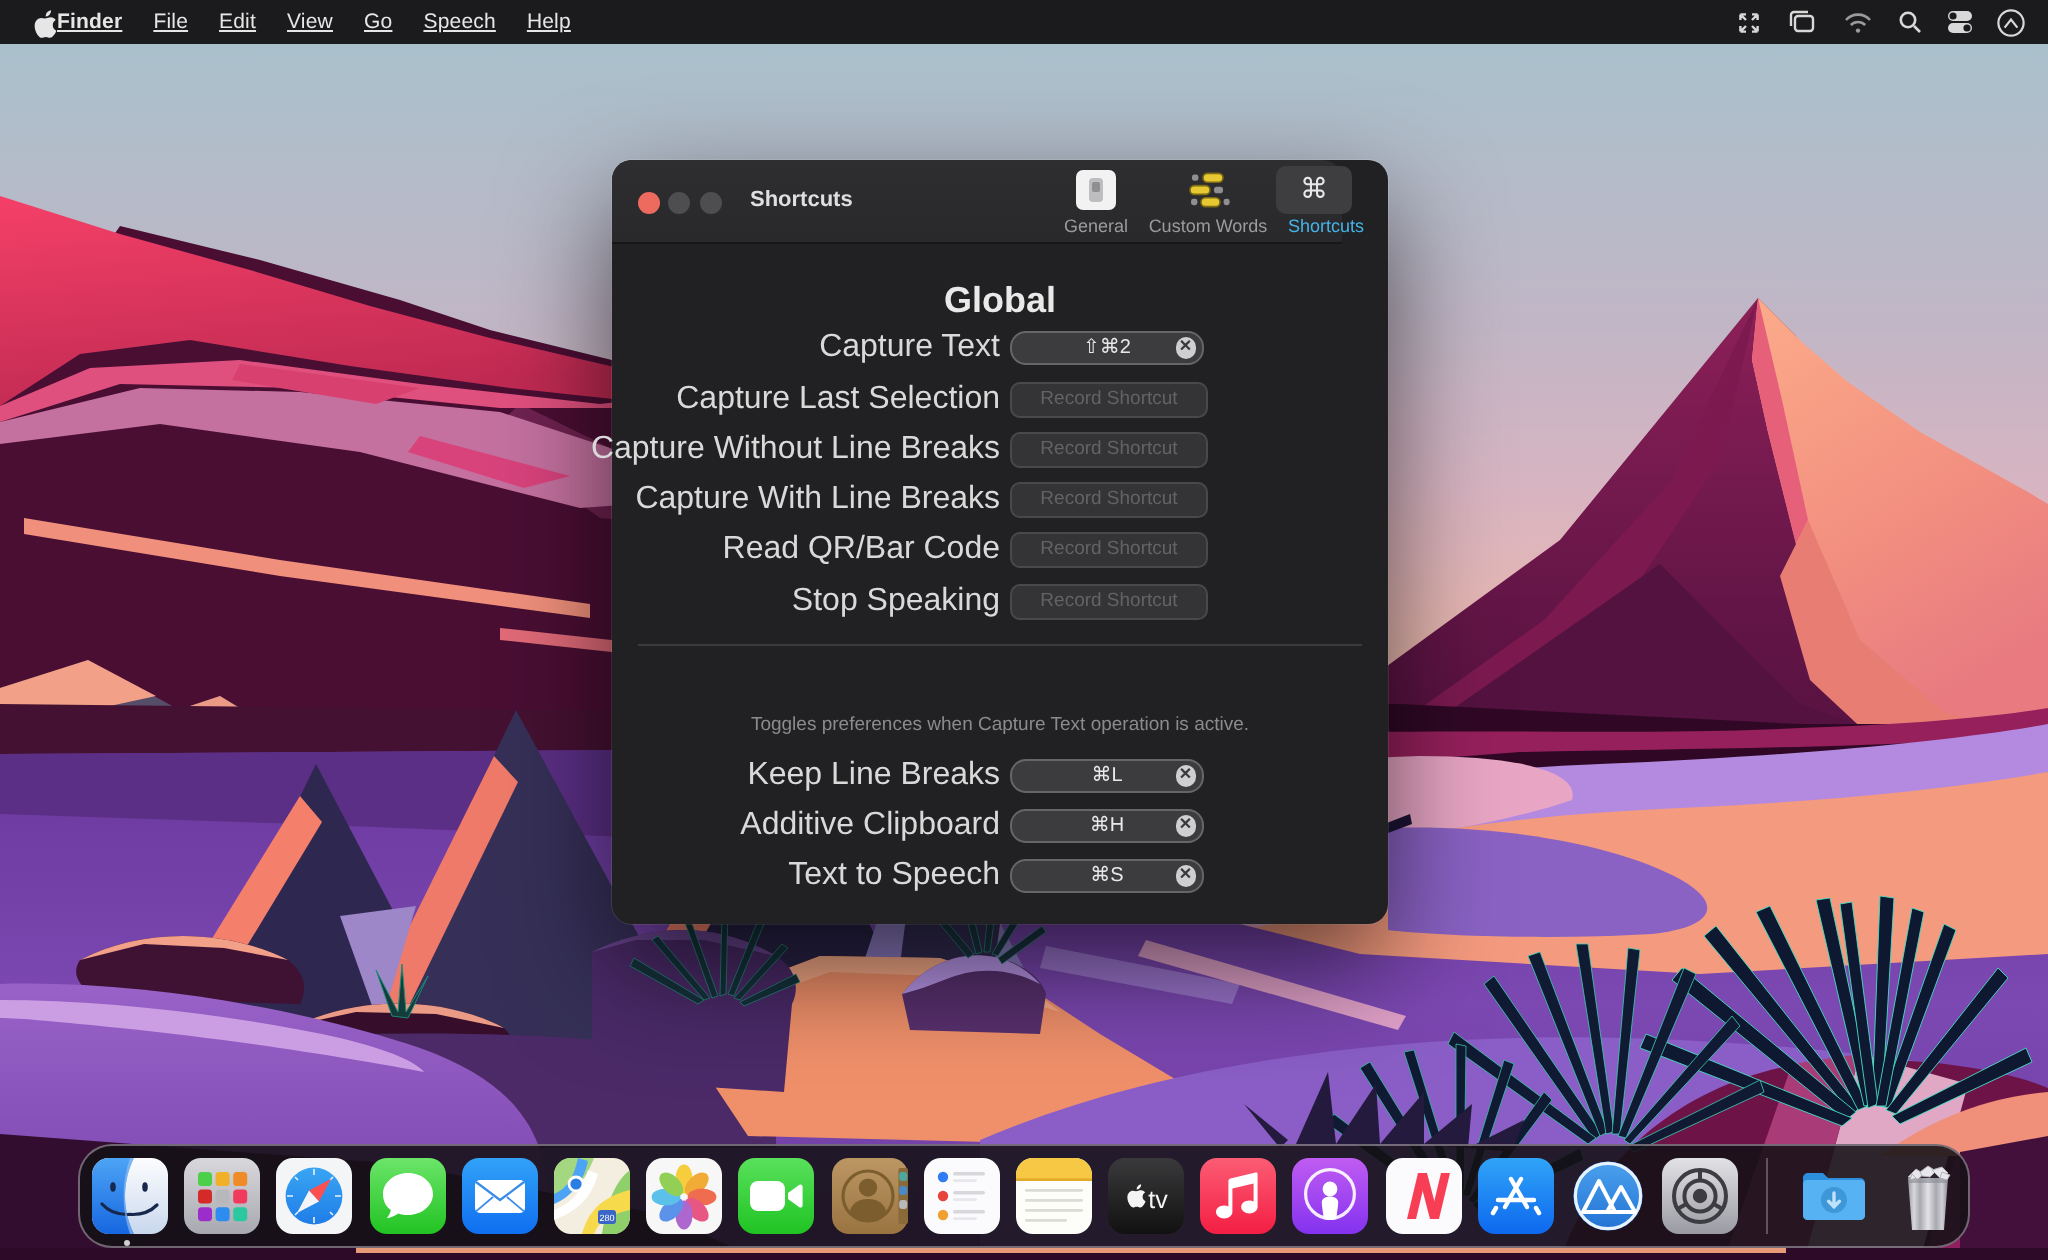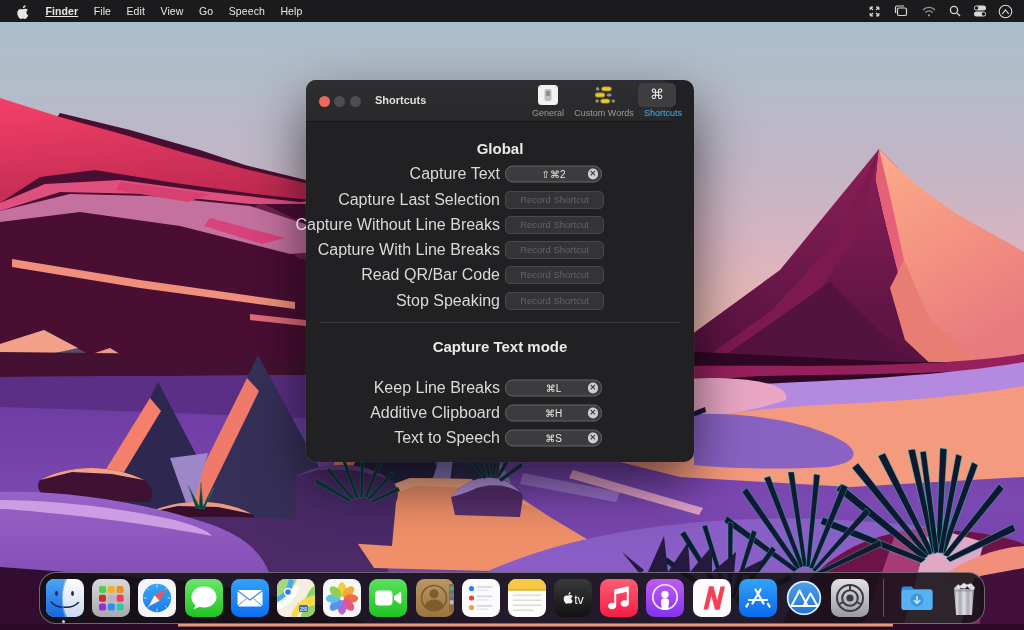--- a/index.html
+++ b/index.html
@@ -1,38 +1,38 @@
 <!DOCTYPE html>
 <html><head>
 <meta charset="utf-8">
 <style>
   html,body{margin:0;padding:0;}
   body{width:1024px;height:630px;overflow:hidden;position:relative;
        font-family:"Liberation Sans",sans-serif;background:#000;}
   #menubar{position:absolute;left:0;top:0;width:1024px;height:22px;background:#1b1b1d;
     display:flex;align-items:center;color:#e6e6e6;font-size:10.5px;letter-spacing:0.1px;z-index:30;}
   #menubar .apple{margin-left:16.5px;}
-  #menubar .mitem{margin-left:15.5px;}
-  #menubar .bold{font-weight:bold;margin-left:17px;text-decoration:underline;}
+  #menubar .mitem{margin-left:15.5px;text-decoration:underline;}
+  #menubar .bold{font-weight:bold;text-decoration:underline;}
   #menubar .right{position:absolute;right:0;top:0;height:22px;display:flex;align-items:center;}
   #menubar .ric{display:flex;align-items:center;}
   #wall{position:absolute;left:0;top:22px;width:1024px;height:608px;z-index:1;}
   
   #win{position:absolute;left:306px;top:80px;width:388px;height:382px;z-index:20;
     border-radius:10px;background:#212123;box-shadow:0 22px 55px rgba(0,0,0,.6),0 0 0 0.5px rgba(255,255,255,.15);}
   #titlebar{position:absolute;left:0;top:0;width:365px;height:41px;border-radius:10px 10px 0 0;
     background:linear-gradient(#2e2e30,#29292b);border-bottom:1px solid #161617;}
   .tl{position:absolute;top:15.5px;width:11px;height:11px;border-radius:5.5px;}
   #wtitle{position:absolute;left:69px;top:14px;font-size:11px;font-weight:bold;color:#dfdfdf;}
   .tab{position:absolute;top:2px;width:52px;height:38px;border-radius:5px;text-align:center;}
   .tab .lbl{position:absolute;bottom:2px;width:100%;font-size:9px;color:#9b9b9b;margin-top:32px;}
   .tab .selbg{position:absolute;left:1px;top:1px;width:38px;height:24px;border-radius:5px;background:#3e3e40;}
   .tab.sel .lbl{color:#44b3e8;}
   #content{position:absolute;left:0;top:42px;width:388px;height:340px;color:#dcdcdc;}
-  .heading{position:absolute;width:388px;text-align:center;font-weight:bold;font-size:15px;color:#e9e9e9;}
+  .heading{position:absolute;width:388px;text-align:center;font-weight:bold;font-size:18px;color:#e9e9e9;}
   .row-label{position:absolute;right:194px;font-size:16px;color:#d9d9d9;white-space:nowrap;transform:translateY(-50%);}
   .capsule{position:absolute;left:199px;width:95px;height:15px;transform:translateY(-50%);
     background:#3c3c3e;border:1px solid #666669;border-radius:8px;color:#e8e8e8;
     font-size:10px;text-align:center;line-height:15px;}
   .capsule .x{position:absolute;right:3px;top:2.2px;width:10.5px;height:10.5px;border-radius:50%;
     background:#cfcfd1;color:#3a3a3c;font-size:8px;line-height:10.5px;font-weight:bold;text-align:center;}
   .recbtn{position:absolute;left:199px;width:97px;height:16px;transform:translateY(-50%);
     background:#343436;border:1px solid #49494c;border-radius:5px;color:#636366;
     font-size:9.5px;text-align:center;line-height:15px;}
   .sep{position:absolute;left:13px;top:300px;width:362px;height:1px;background:#3b3b3d;}
@@ -344,21 +344,21 @@
     <div class="row-label" style="top:128px;">Capture With Line Breaks</div>
     <div class="row-label" style="top:153px;">Read QR/Bar Code</div>
     <div class="row-label" style="top:179px;">Stop Speaking</div>
     <div class="capsule" style="top:52px;">⇧⌘2<span class="x">✕</span></div>
     <div class="recbtn" style="top:78px;">Record Shortcut</div>
     <div class="recbtn" style="top:103px;">Record Shortcut</div>
     <div class="recbtn" style="top:128px;">Record Shortcut</div>
     <div class="recbtn" style="top:153px;">Record Shortcut</div>
     <div class="recbtn" style="top:179px;">Record Shortcut</div>
     <div class="sep" style="top:200px;"></div>
-    <div class="heading" style="top:216px;">Capture Text mode</div>
+    <div class="subtitle" style="top:235px;">Toggles preferences when Capture Text operation is active.</div>
     <div class="row-label" style="top:266px;">Keep Line Breaks</div>
     <div class="row-label" style="top:291px;">Additive Clipboard</div>
     <div class="row-label" style="top:316px;">Text to Speech</div>
     <div class="capsule" style="top:266px;">⌘L<span class="x">✕</span></div>
     <div class="capsule" style="top:291px;">⌘H<span class="x">✕</span></div>
     <div class="capsule" style="top:316px;">⌘S<span class="x">✕</span></div>
   </div>
 </div>
 
 <div id="dock">

